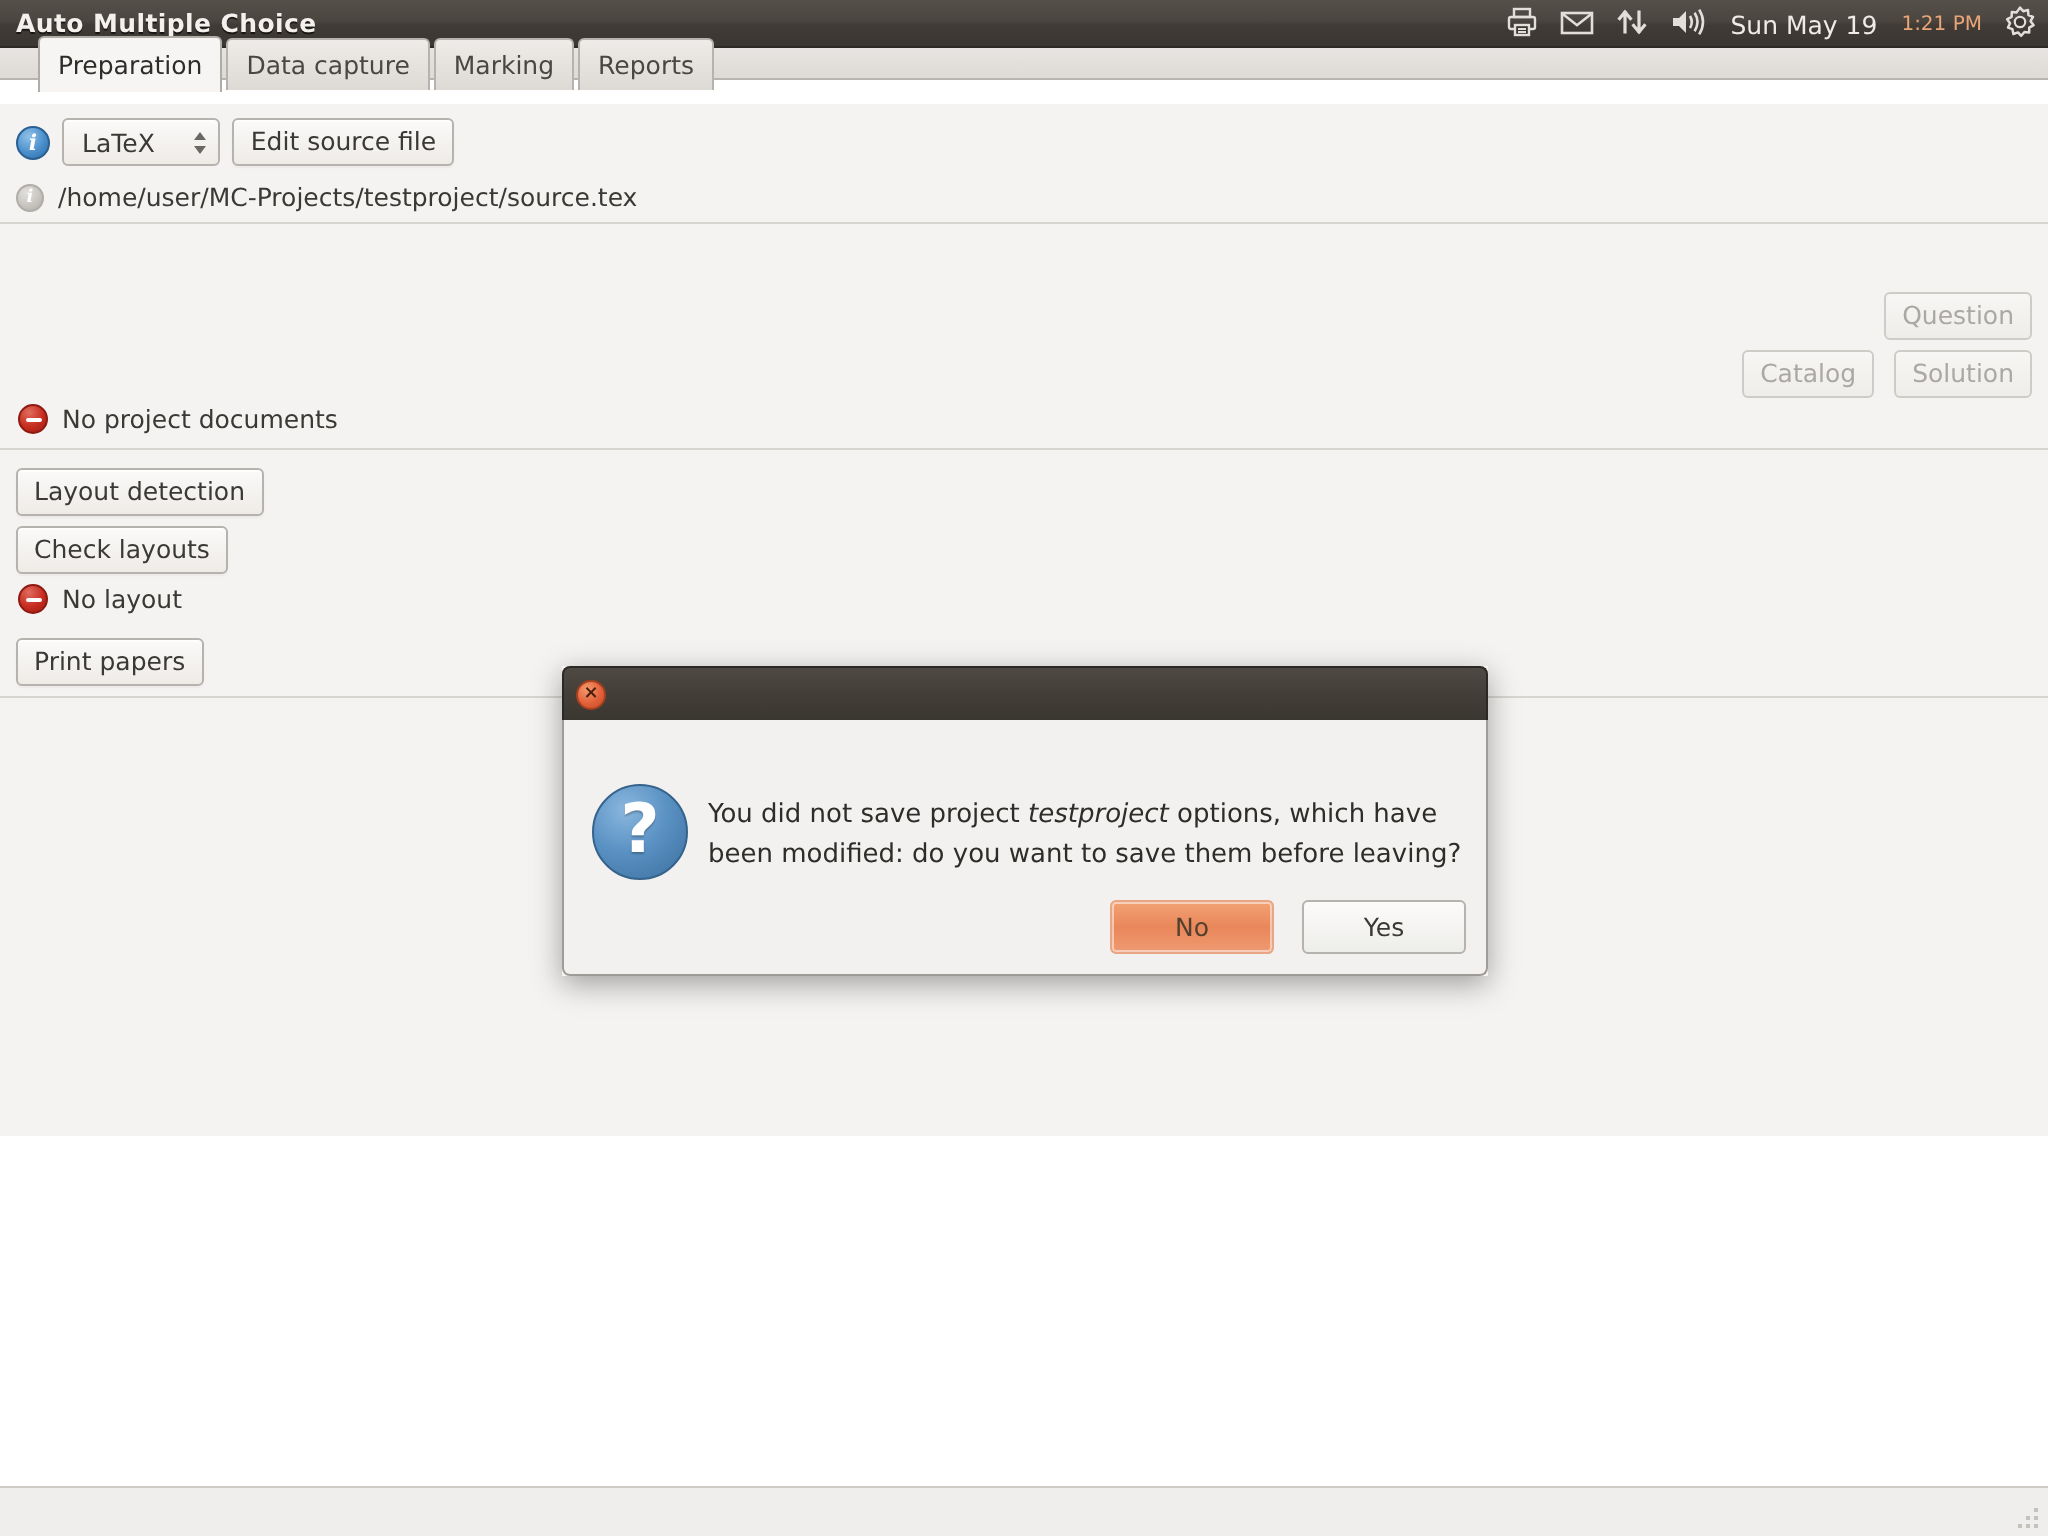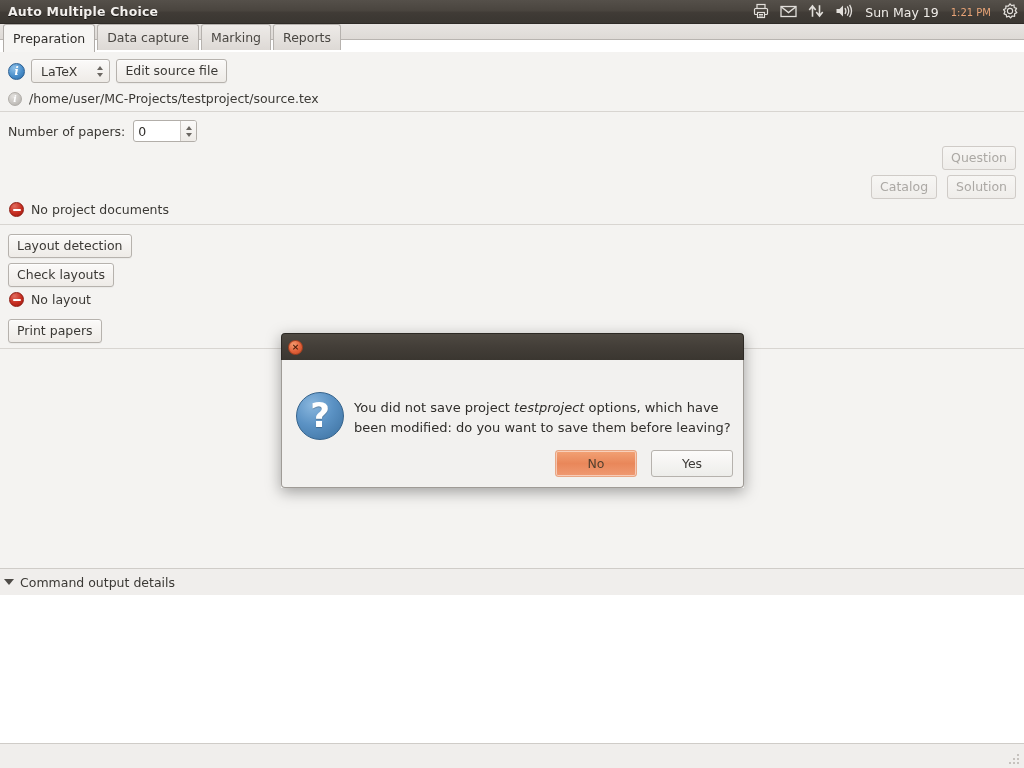--- a/index.html
+++ b/index.html
@@ -34,22 +34,22 @@
   .tray-icon { display: block; opacity: 0.96; }
   .tray-date { color: #efece8; font-size: 12.5px; padding: 0 1px; }
   .tray-time { color: #e9a477; font-size: 10px; }
 
   
   .tabbar {
     position: absolute; left: 0; top: 24px; width: 1024px; height: 16px;
     background: linear-gradient(to bottom, #e7e4e1 0%, #dedad6 100%);
     box-sizing: border-box;
     border-bottom: 1px solid #b8b4b0;
-    display: flex; align-items: flex-start;
-    padding-left: 3px;
+    display: flex; align-items: center;
+    padding-left: 19px;
   }
   .tab {
     height: 26px; line-height: 25px;
     padding: 0 9px;
     font-size: 12.5px; color: #4a4742;
     border: 1px solid #b6b2ae;
     border-bottom: none;
     border-radius: 3px 3px 0 0;
     margin-right: 2px;
     background: linear-gradient(to bottom, #eeebe8 0%, #ddd9d5 100%);
@@ -321,30 +321,20 @@
       <span class="btn">Edit source file</span>
     </div>
 
     <div class="row" style="left:8px; top:39px; display:flex; align-items:center; gap:7px;">
       <span class="icon-info-grey">i</span>
       <span class="path-text">/home/user/MC-Projects/testproject/source.tex</span>
     </div>
 
     <div class="sep" style="top:59px;"></div>
 
-    <div class="row" style="left:8px; top:68px; display:flex; align-items:center; gap:8px;">
-      <span class="fieldlabel">Number of papers:</span>
-      <span class="spin">
-        <input type="text" value="0" style="">
-        <span class="spin-btns">
-          <span class="arrow-up"></span>
-          <span class="arrow-dn"></span>
-        </span>
-      </span>
-    </div>
 
 
     <div class="row" style="right:8px; top:94px;">
       <span class="btn disabled">Question</span>
     </div>
     <div class="row" style="right:8px; top:123px; display:flex; gap:10px;">
       <span class="btn disabled">Catalog</span>
       <span class="btn disabled">Solution</span>
     </div>
 
@@ -367,24 +357,20 @@
       <span class="fieldlabel">No layout</span>
     </div>
 
     <div class="row" style="left:8px; top:267px;">
       <span class="btn">Print papers</span>
     </div>
 
     <div class="sep" style="top:296px;"></div>
   </div>
 
-  <div class="cmdbar">
-    <span class="tri-down"></span>
-    <span class="cmdbar-label">Command output details</span>
-  </div>
 
   <div class="outputarea"></div>
 
   <div class="statusbar">
     <span class="grip">
       <svg width="16" height="16" viewBox="0 0 16 16">
         <g fill="#c6c2be">
           <rect x="12" y="4" width="2" height="2"></rect>
           <rect x="8" y="8" width="2" height="2"></rect>
             <rect x="12" y="8" width="2" height="2"></rect>

